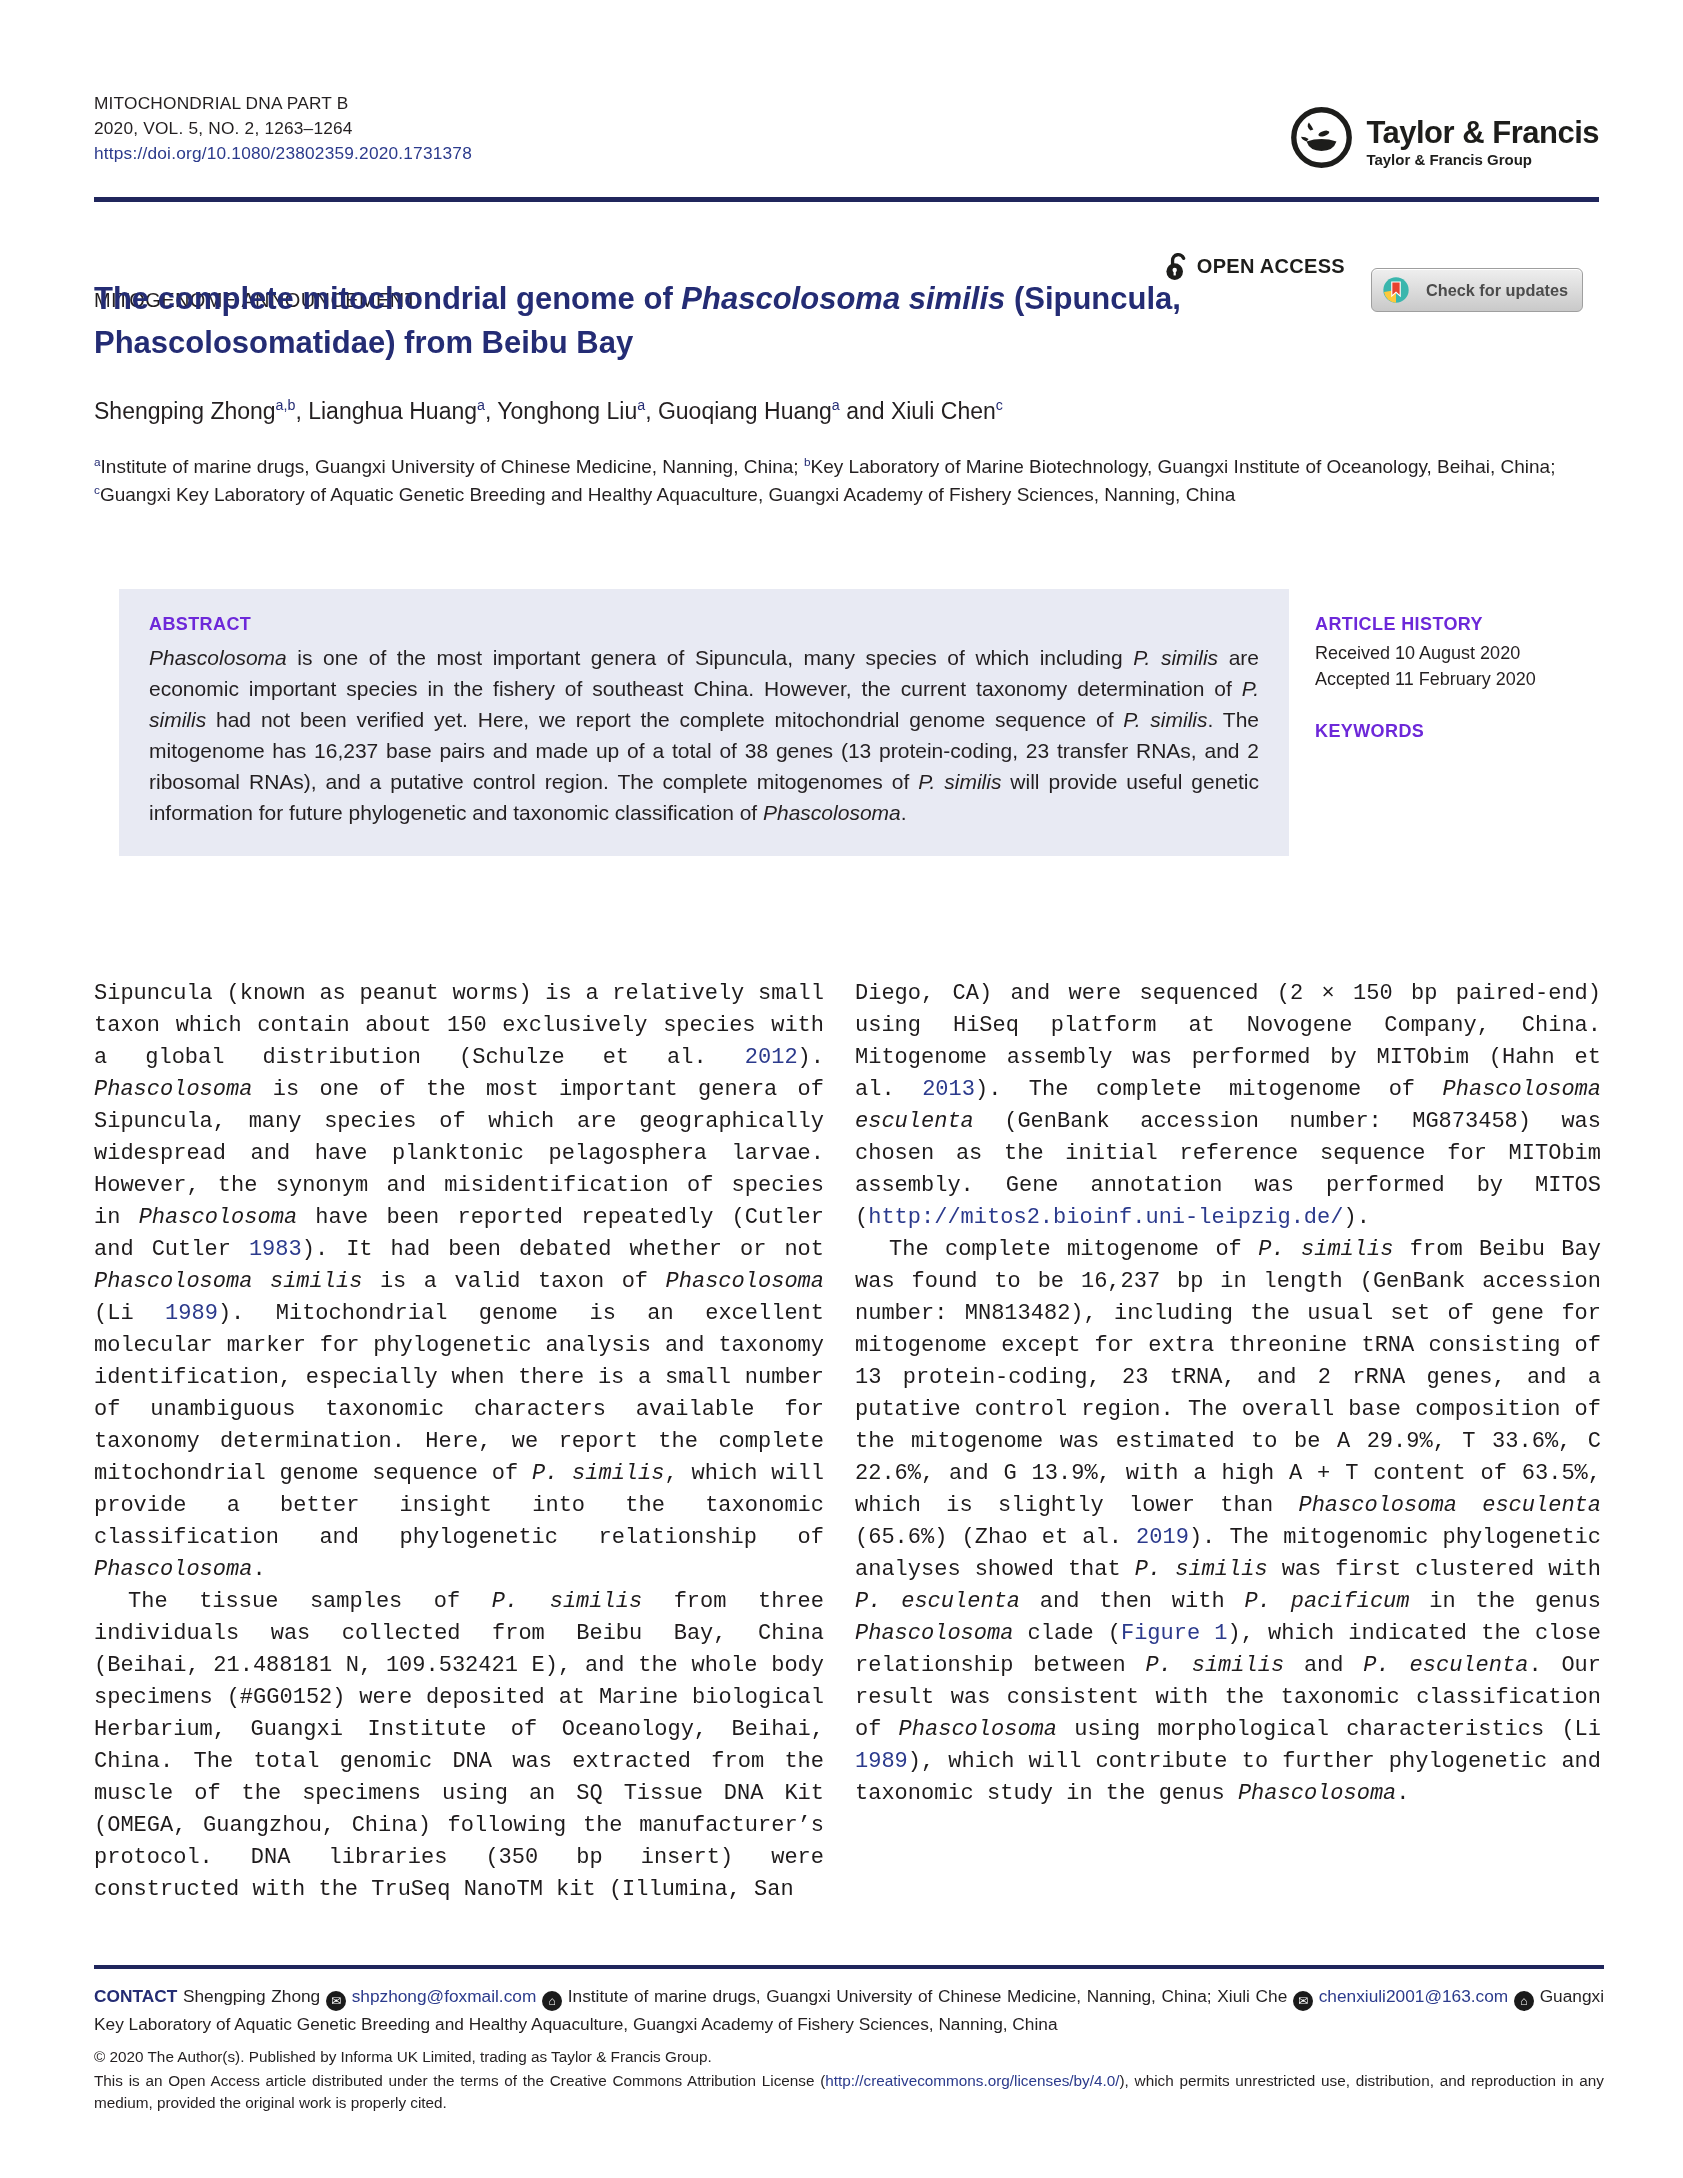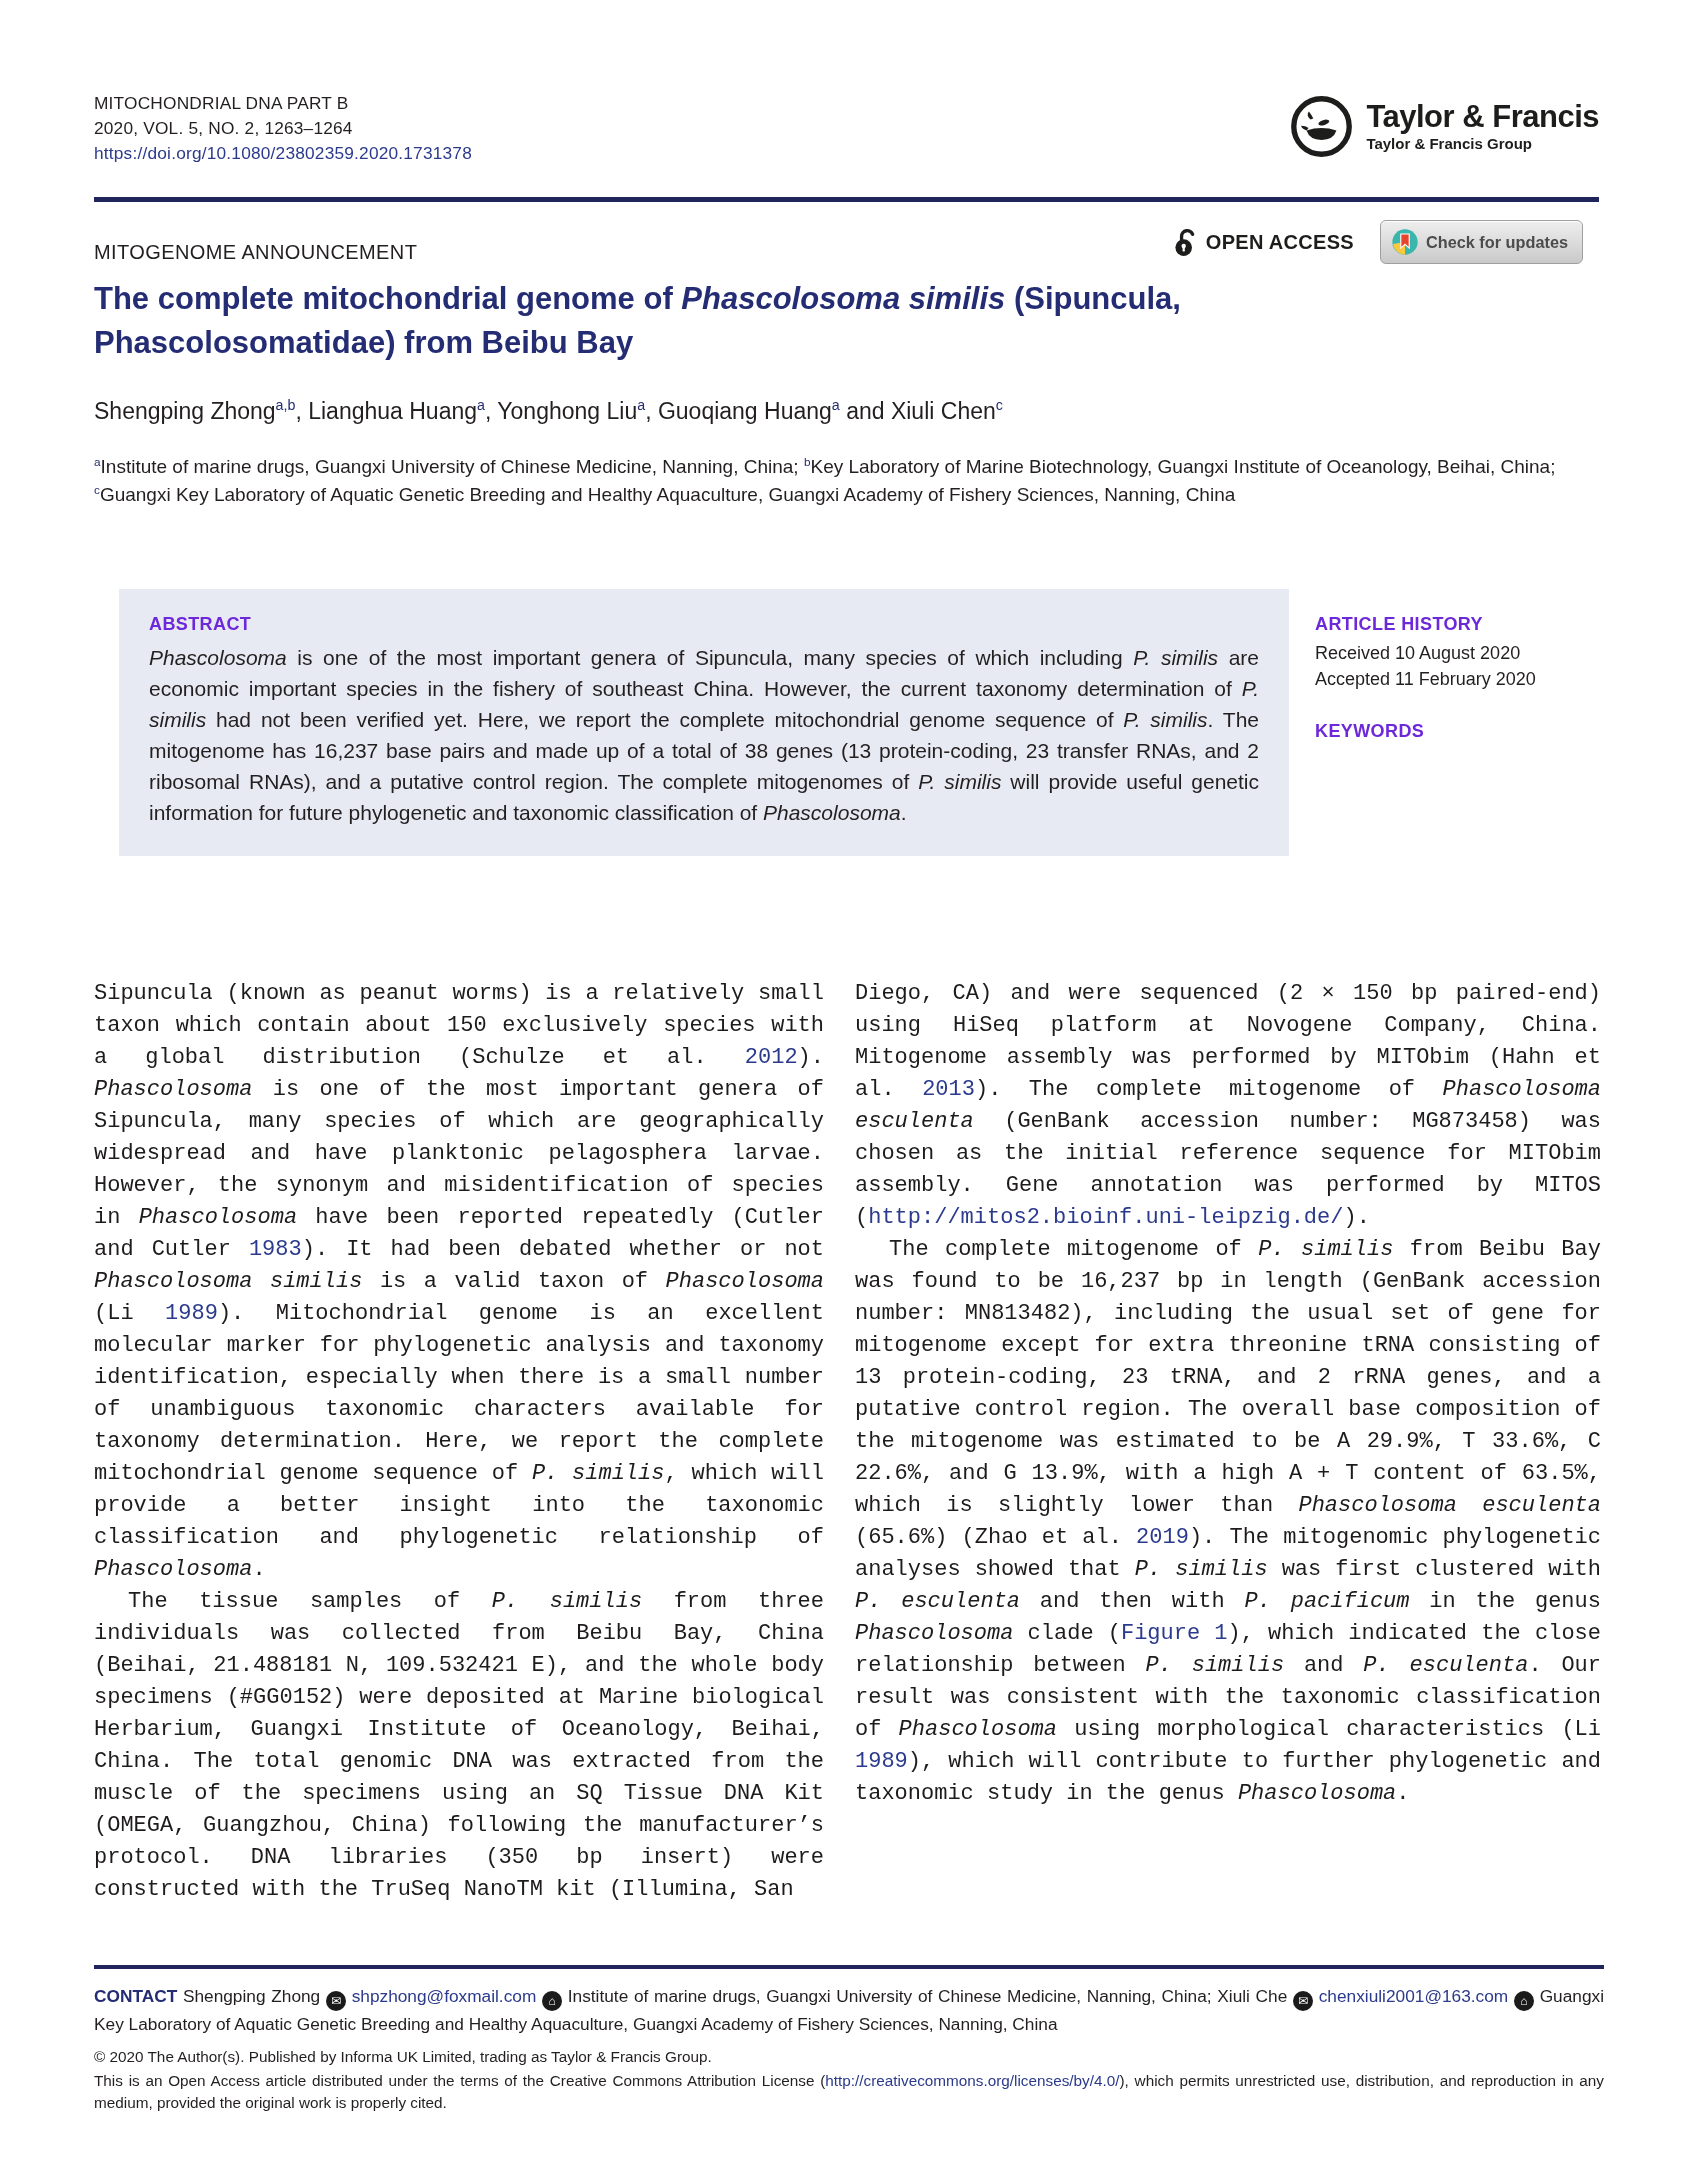--- a/index.html
+++ b/index.html
@@ -9,37 +9,37 @@
     margin:0 auto; overflow:hidden;
     font-family:"Liberation Sans","DejaVu Sans",sans-serif;
     color:#231f20; -webkit-font-smoothing:antialiased;
   }
   
   .masthead { position:absolute; top:91px; left:94px; right:84px;
     display:flex; justify-content:space-between; align-items:flex-start; }
   .journal-meta { font-size:17.3px; line-height:25px; letter-spacing:0.2px; }
   .journal-meta .jline { white-space:nowrap; }
   .doi { color:#2b3a8c; text-decoration:none; display:inline-block; cursor:pointer; }
-  .tf-logo { display:flex; align-items:center; gap:13px; margin-top:4px; }
+  .tf-logo { display:flex; align-items:flex-end; gap:13px; margin-top:15px; }
   .tf-circle { width:63px; height:63px; flex:0 0 auto; }
   .tf-text { display:flex; flex-direction:column; }
   .tf-name { font-size:31px; font-weight:700; letter-spacing:-0.5px; color:#1d1d1b; line-height:34px; }
   .tf-group { font-size:15px; font-weight:700; color:#1d1d1b; line-height:19px; }
   .rule-top { position:absolute; top:197px; left:94px; right:84px; height:5px; background:#20265c; }
   
   .section-row { position:absolute; top:220px; left:94px; right:100px;
     display:flex; justify-content:space-between; align-items:flex-end; }
   .section-label { font-size:20px; letter-spacing:0.4px; color:#231f20; }
   .right-cluster { display:flex; align-items:center; gap:26px; }
   .oa { display:flex; align-items:center; gap:8px; font-size:20px; font-weight:700; color:#1d1d1b; letter-spacing:0.3px; }
   .oa svg { width:24px; height:29px; display:block; }
-  .check-updates { display:flex; align-items:center; gap:6px; height:44px; padding:0 14px 0 9px;
+  .check-updates { display:flex; align-items:center; gap:15px; height:44px; padding:0 14px 0 9px;
     background:linear-gradient(#efefef,#c9c9c9); border:1px solid #9f9f9f; border-radius:6px;
     box-shadow:inset 0 1px 0 #ffffff; cursor:pointer;
-    font-family:inherit; font-size:16.3px; font-weight:700; color:#4c4c4c; }
+    font-family:inherit; font-size:16.3px; font-weight:700; color:#4c4c4c;margin-top:48px; }
   .check-updates svg { width:30px; height:30px; display:block; }
   
   .title { position:absolute; top:277px; left:94px; width:1332px;
     font-size:31px; line-height:44px; font-weight:700; color:#242c74; }
   .authors { position:absolute; top:398px; left:94px; font-size:23px; color:#231f20; }
   .authors sup, .affils sup { color:#242c74; }
   sup { font-size:62%; line-height:0; vertical-align:super; }
   .affils { position:absolute; top:453px; left:94px; width:1463px;
     font-size:19px; line-height:28px; color:#231f20; }
   

